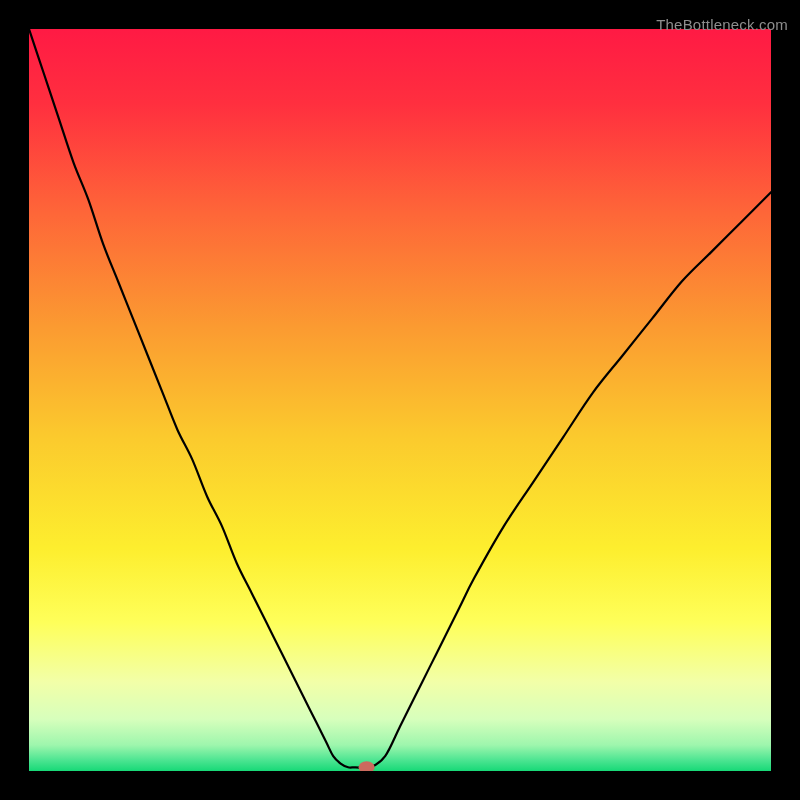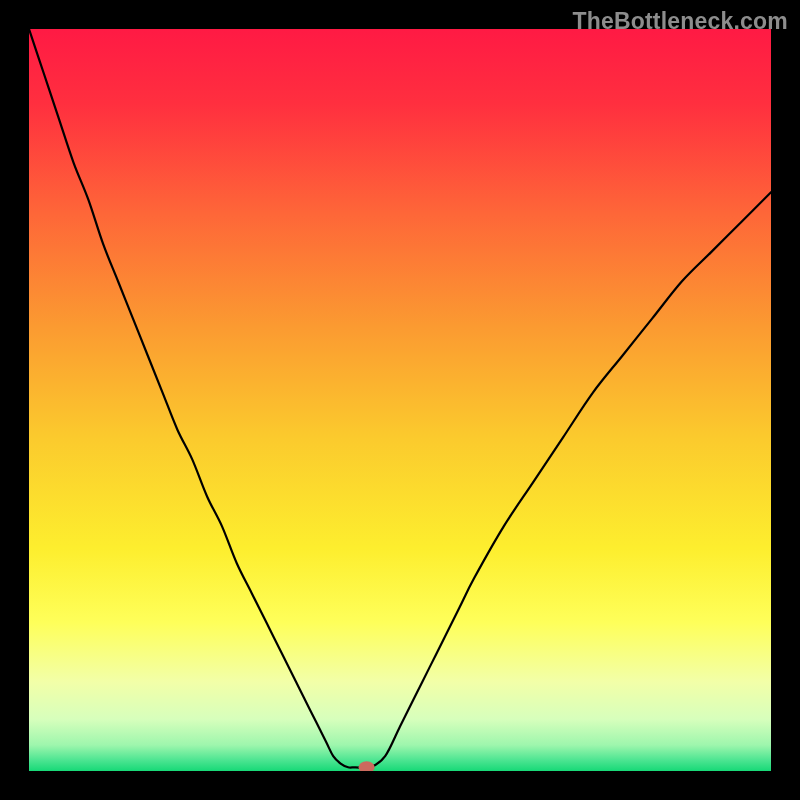--- a/index.html
+++ b/index.html
@@ -22,24 +22,24 @@
   .plot {
     position: absolute;
     left: 29px;
     top: 29px;
     width: 742px;
     height: 742px;
     overflow: hidden;
   }
   .watermark {
     position: absolute;
-    top: 8px;
+    top: 16px;
     right: 12px;
-    font-size: 23px;
-    font-weight: 700;
+    font-size: 15px;
+    font-weight: 400;
     color: #8d8d8d;
     letter-spacing: 0.2px;
   }
   svg {
     position: absolute;
     inset: 0;
   }
 </style>
 </head>
 <body>

